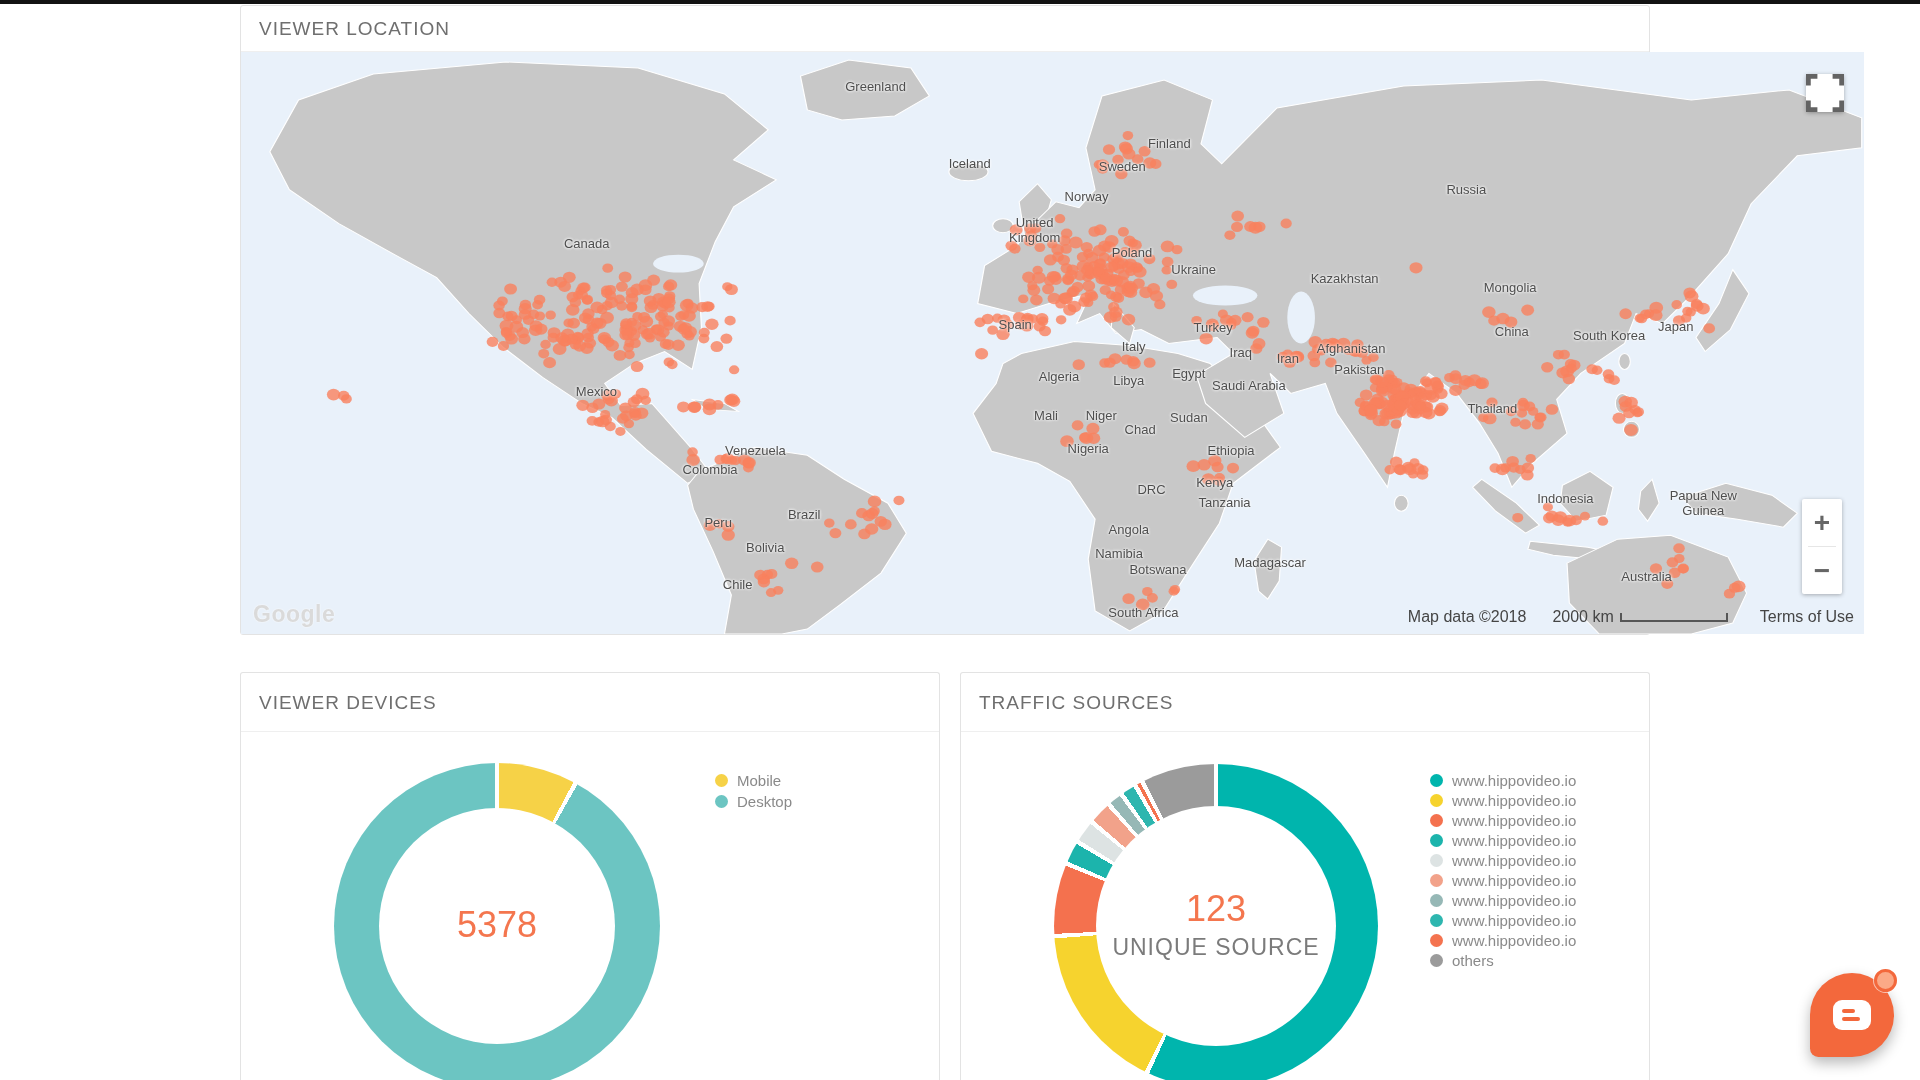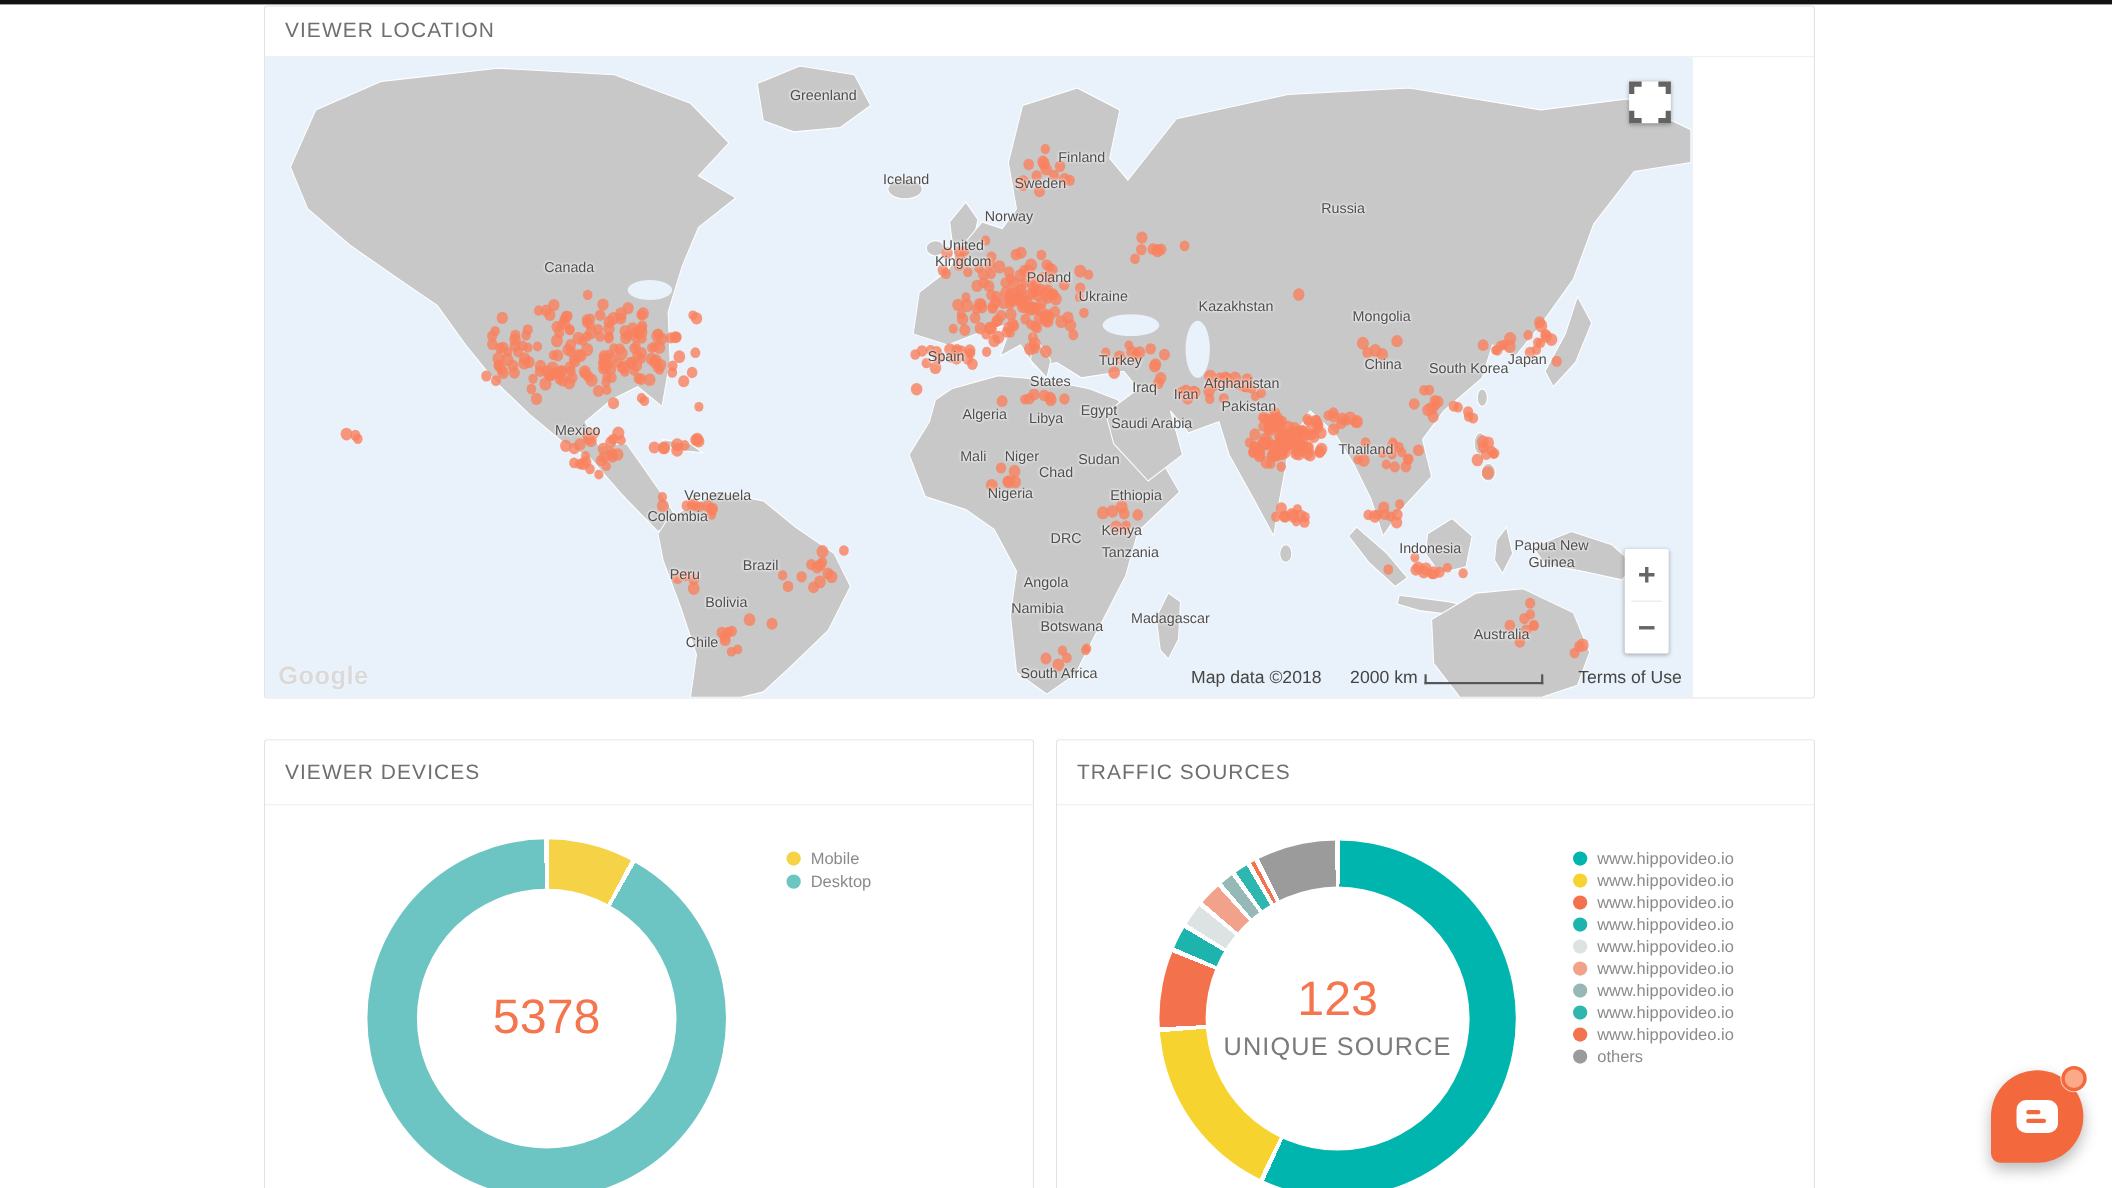--- a/index.html
+++ b/index.html
@@ -12,21 +12,21 @@
   .panel-header{
     height:45px;line-height:46px;padding-left:18px;font-size:19px;color:#6f6f6f;
     letter-spacing:1px;border-bottom:1px solid #efefef;white-space:nowrap;
   }
   #panel-location{left:240px;top:5px;width:1410px;height:630px;}
   #panel-devices{left:240px;top:672px;width:700px;height:440px;border-bottom:none;}
   #panel-traffic{left:960px;top:672px;width:690px;height:440px;border-bottom:none;}
   #panel-devices .panel-header,#panel-traffic .panel-header{height:58px;line-height:60px;}
 
   
-  .map{position:absolute;left:0;top:46px;width:1298px;height:582px;background:#e9f1fa;overflow:hidden;}
+  .map{position:absolute;left:0;top:46px;width:1623px;height:582px;background:#e9f1fa;overflow:hidden;}
   .map svg{position:absolute;left:0;top:0;width:100%;height:100%;}
   .map-label{
     position:absolute;transform:translate(-50%,-50%);font-size:13px;color:#4e4e4e;
     white-space:nowrap;text-shadow:0 0 3px #fff,0 0 3px #fff;pointer-events:none;
   }
   .map-label.wrap{white-space:normal;width:78px;text-align:center;line-height:1.15;}
   .map-tooltip{
     position:absolute;left:17px;top:473px;background:rgba(255,255,255,0.96);
     border:1px solid #c9c9c9;box-shadow:0 1px 4px rgba(0,0,0,0.15);
     padding:10px 14px;font-size:15px;color:#3b3b3b;line-height:25px;white-space:nowrap;
@@ -59,21 +59,21 @@
   .donut{position:absolute;border-radius:50%;}
   #donut-0{left:93px;top:90px;width:326px;height:326px;}
   #donut-1{left:93px;top:91px;width:324px;height:324px;}
   .donut .hole{position:absolute;background:#fff;border-radius:50%;}
   #donut-0 .hole{left:45px;top:45px;right:45px;bottom:45px;}
   #donut-1 .hole{left:42px;top:42px;right:42px;bottom:42px;}
   .donut-center{
     position:absolute;left:0;right:0;top:50%;transform:translateY(-52%);
     text-align:center;pointer-events:none;
   }
-  .donut-value{font-size:44px;color:#f4764e;}
+  .donut-value{font-size:36px;color:#f4764e;}
   .donut-label{font-size:23px;color:#7b7b7b;letter-spacing:1px;margin-top:4px;}
   .legend{position:absolute;display:flex;flex-direction:column;}
   #legend-0{left:474px;top:100px;gap:7px;}
   #legend-1{left:469px;top:100px;gap:6px;}
   .legend-item{display:flex;align-items:center;gap:9px;font-size:15px;color:#8a8a8a;height:14px;}
   .legend-swatch{width:13px;height:13px;border-radius:50%;flex:0 0 13px;}
 
   
   .chat-widget{
     position:absolute;left:1810px;top:973px;width:84px;height:84px;background:#f3683c;
@@ -856,21 +856,21 @@
         <div class="map-label" style="left: 52.1%; top: 24.7%;">Norway</div>
         <div class="map-label" style="left: 54.3%; top: 19.6%;">Sweden</div>
         <div class="map-label" style="left: 57.2%; top: 15.6%;">Finland</div>
         <div class="map-label wrap" style="left: 48.9%; top: 30.7%;">United Kingdom</div>
         <div class="map-label" style="left: 75.5%; top: 23.5%;">Russia</div>
         <div class="map-label" style="left: 54.9%; top: 34.3%;">Poland</div>
         <div class="map-label" style="left: 58.7%; top: 37.2%;">Ukraine</div>
         <div class="map-label" style="left: 68%; top: 38.9%;">Kazakhstan</div>
         <div class="map-label" style="left: 78.2%; top: 40.3%;">Mongolia</div>
         <div class="map-label" style="left: 47.7%; top: 46.8%;">Spain</div>
-        <div class="map-label" style="left: 55%; top: 50.6%;">States</div>
+        <div class="map-label" style="left: 55%; top: 50.6%;">Italy</div>
         <div class="map-label" style="left: 59.9%; top: 47.3%;">Turkey</div>
         <div class="map-label" style="left: 78.3%; top: 48%;">China</div>
         <div class="map-label" style="left: 84.3%; top: 48.7%;">South Korea</div>
         <div class="map-label" style="left: 88.4%; top: 47%;">Japan</div>
         <div class="map-label" style="left: 61.6%; top: 51.5%;">Iraq</div>
         <div class="map-label" style="left: 64.5%; top: 52.5%;">Iran</div>
         <div class="map-label" style="left: 68.4%; top: 50.8%;">Afghanistan</div>
         <div class="map-label" style="left: 68.9%; top: 54.5%;">Pakistan</div>
         <div class="map-label" style="left: 58.4%; top: 55.2%;">Egypt</div>
         <div class="map-label" style="left: 54.7%; top: 56.3%;">Libya</div>

